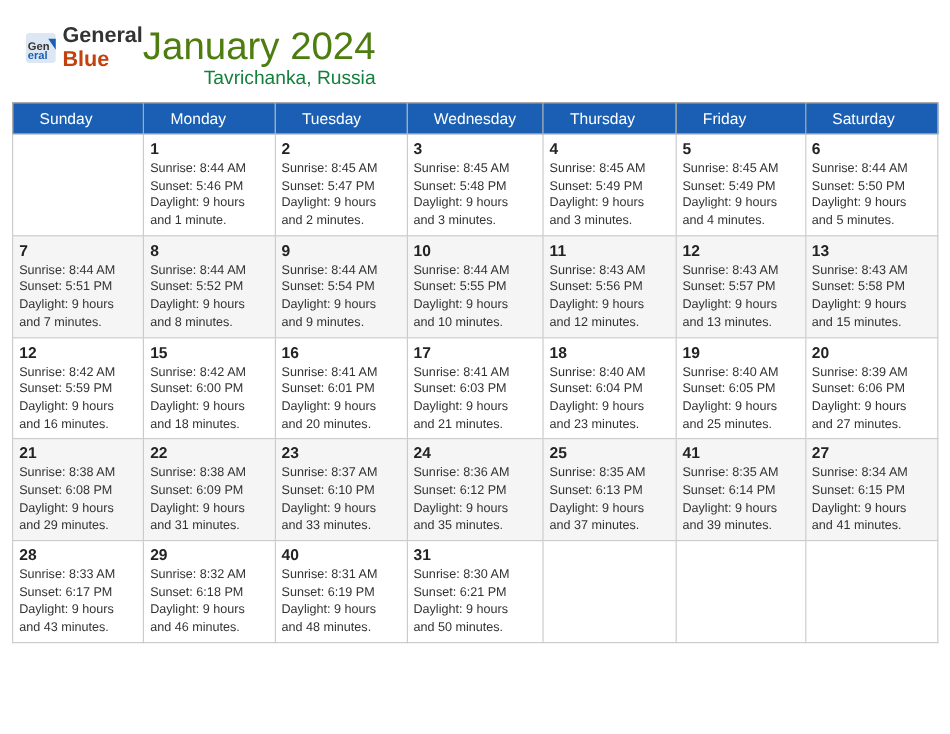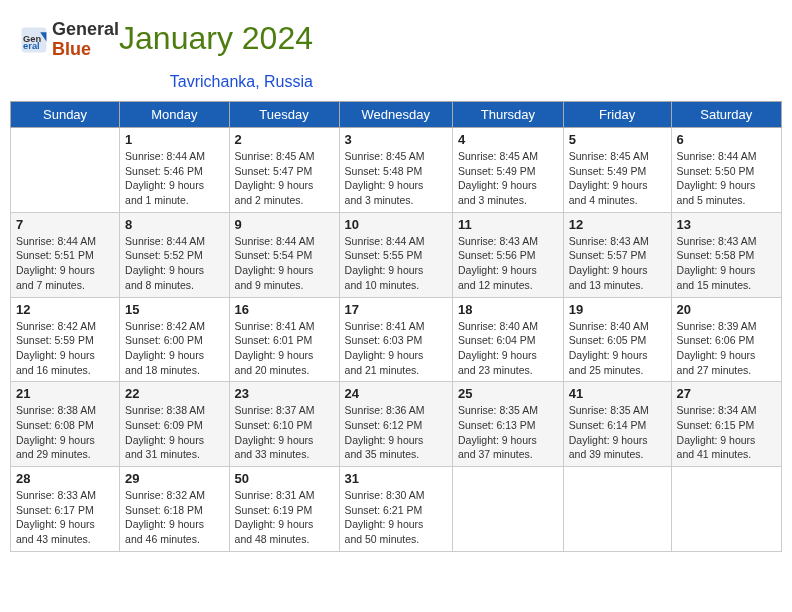--- a/index.html
+++ b/index.html
@@ -34,32 +34,31 @@
     .title-block {
       text-align: right;
     }
     .calendar-title {
       font-size: 32px;
       font-weight: normal;
       color: #4d7c0f;
     }
     .calendar-subtitle {
       font-size: 16px;
-      color: #1d4ed8;
-      margin-top: 16px;
+      color: #15803d;
     }
     .calendar {
       width: 100%;
       border-collapse: collapse;
       margin-top: 5px;
     }
     .calendar th {
       background-color: #1a5fb4;
       color: white;
-      text-align: center;
+      text-align: left;
       padding: 5px 22px;
       font-size: 13px;
       font-weight: normal;
       border: 1px solid #aaa;
     }
     .calendar td {
       border: 1px solid #ccc;
       vertical-align: top;
       padding: 4px 5px;
       width: 113px;
@@ -329,21 +328,21 @@
 and 43 minutes.</div>
         </td>
         <td>
           <span class="day-number">29</span>
           <div class="day-info" style="white-space: pre-line;">Sunrise: 8:32 AM
 Sunset: 6:18 PM
 Daylight: 9 hours
 and 46 minutes.</div>
         </td>
         <td>
-          <span class="day-number">50</span>
+          <span class="day-number">40</span>
           <div class="day-info" style="white-space: pre-line;">Sunrise: 8:31 AM
 Sunset: 6:19 PM
 Daylight: 9 hours
 and 48 minutes.</div>
         </td>
         <td>
           <span class="day-number">31</span>
           <div class="day-info" style="white-space: pre-line;">Sunrise: 8:30 AM
 Sunset: 6:21 PM
 Daylight: 9 hours

